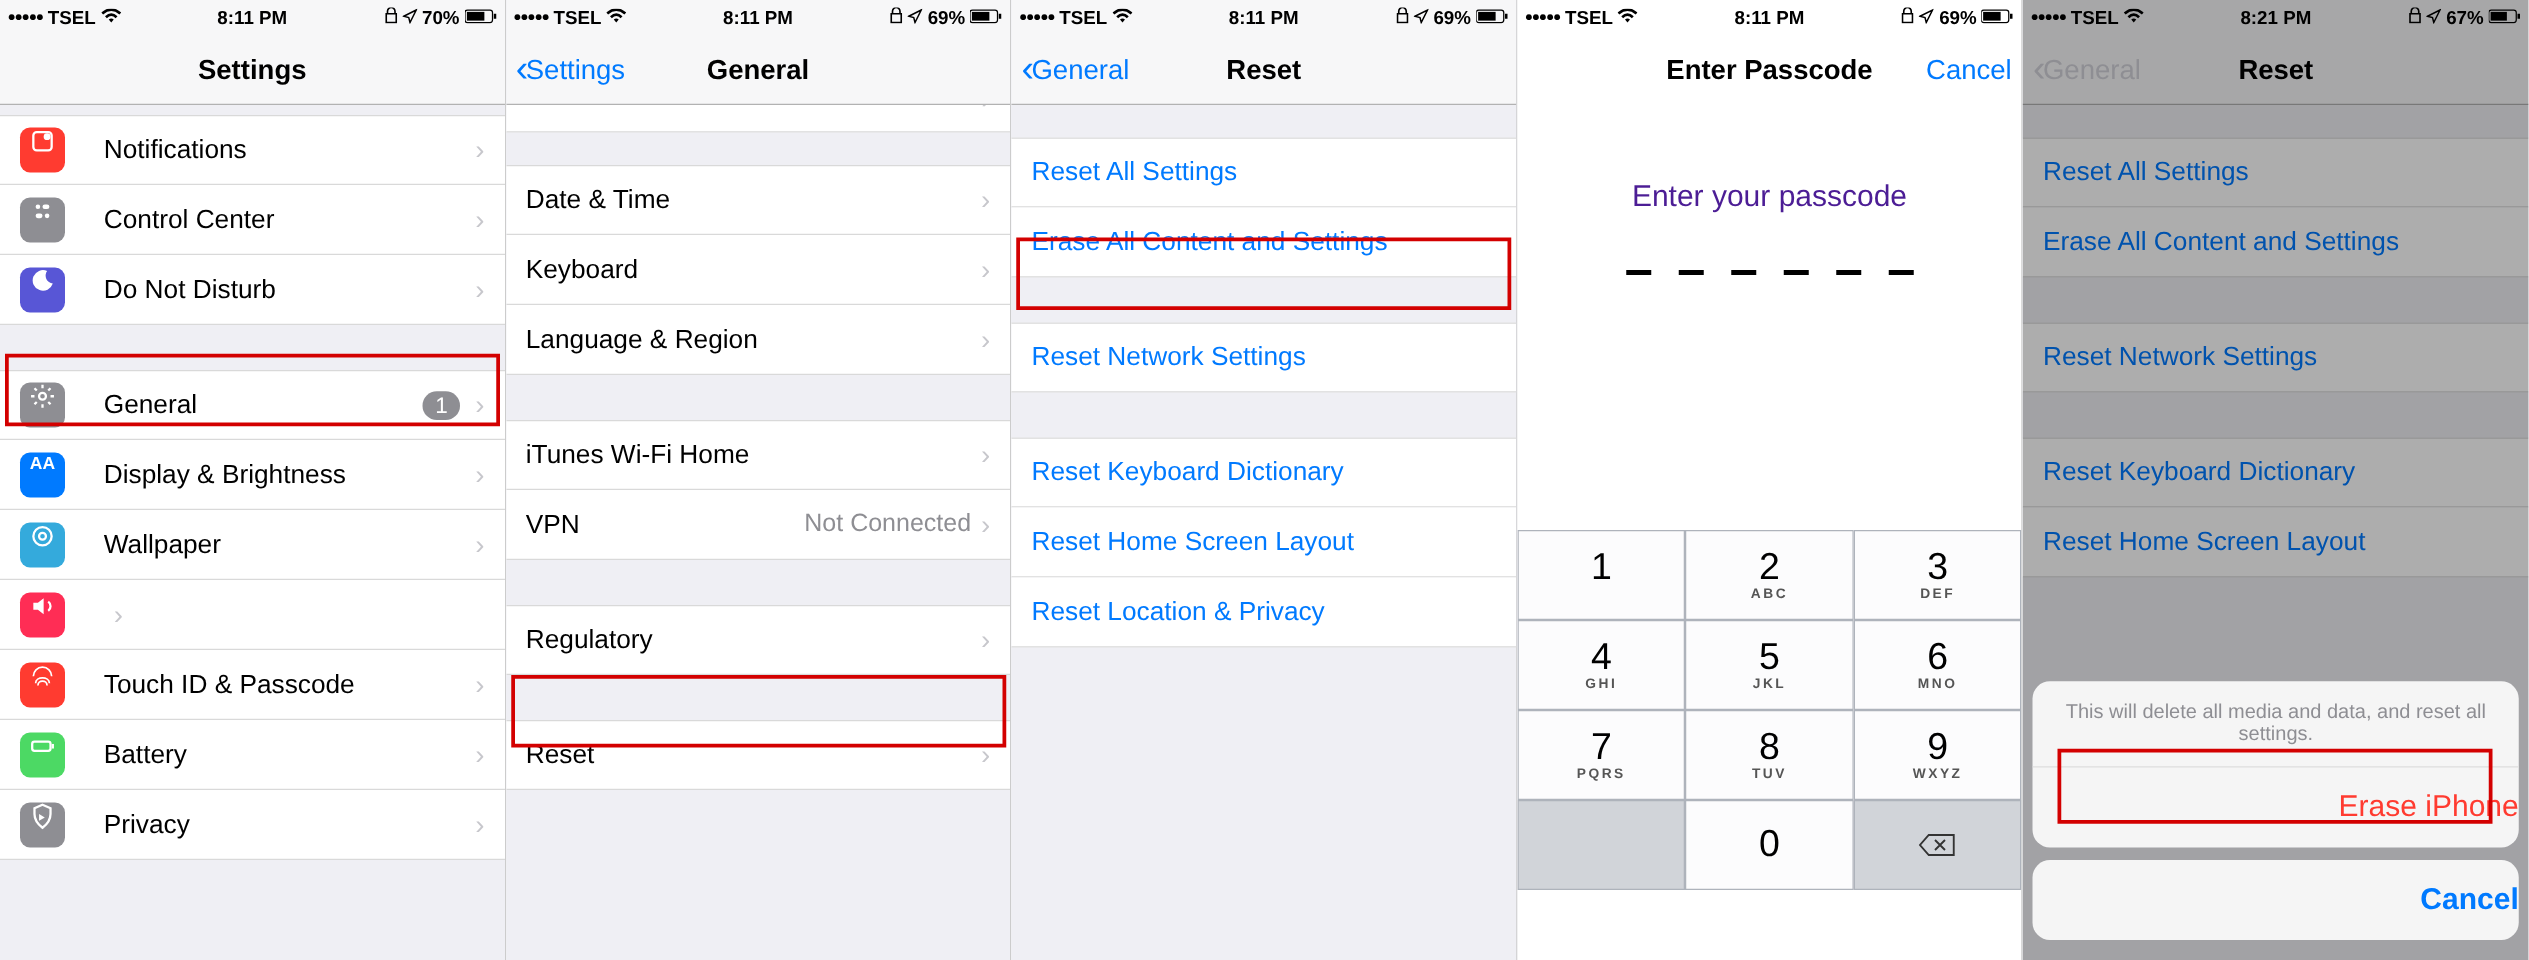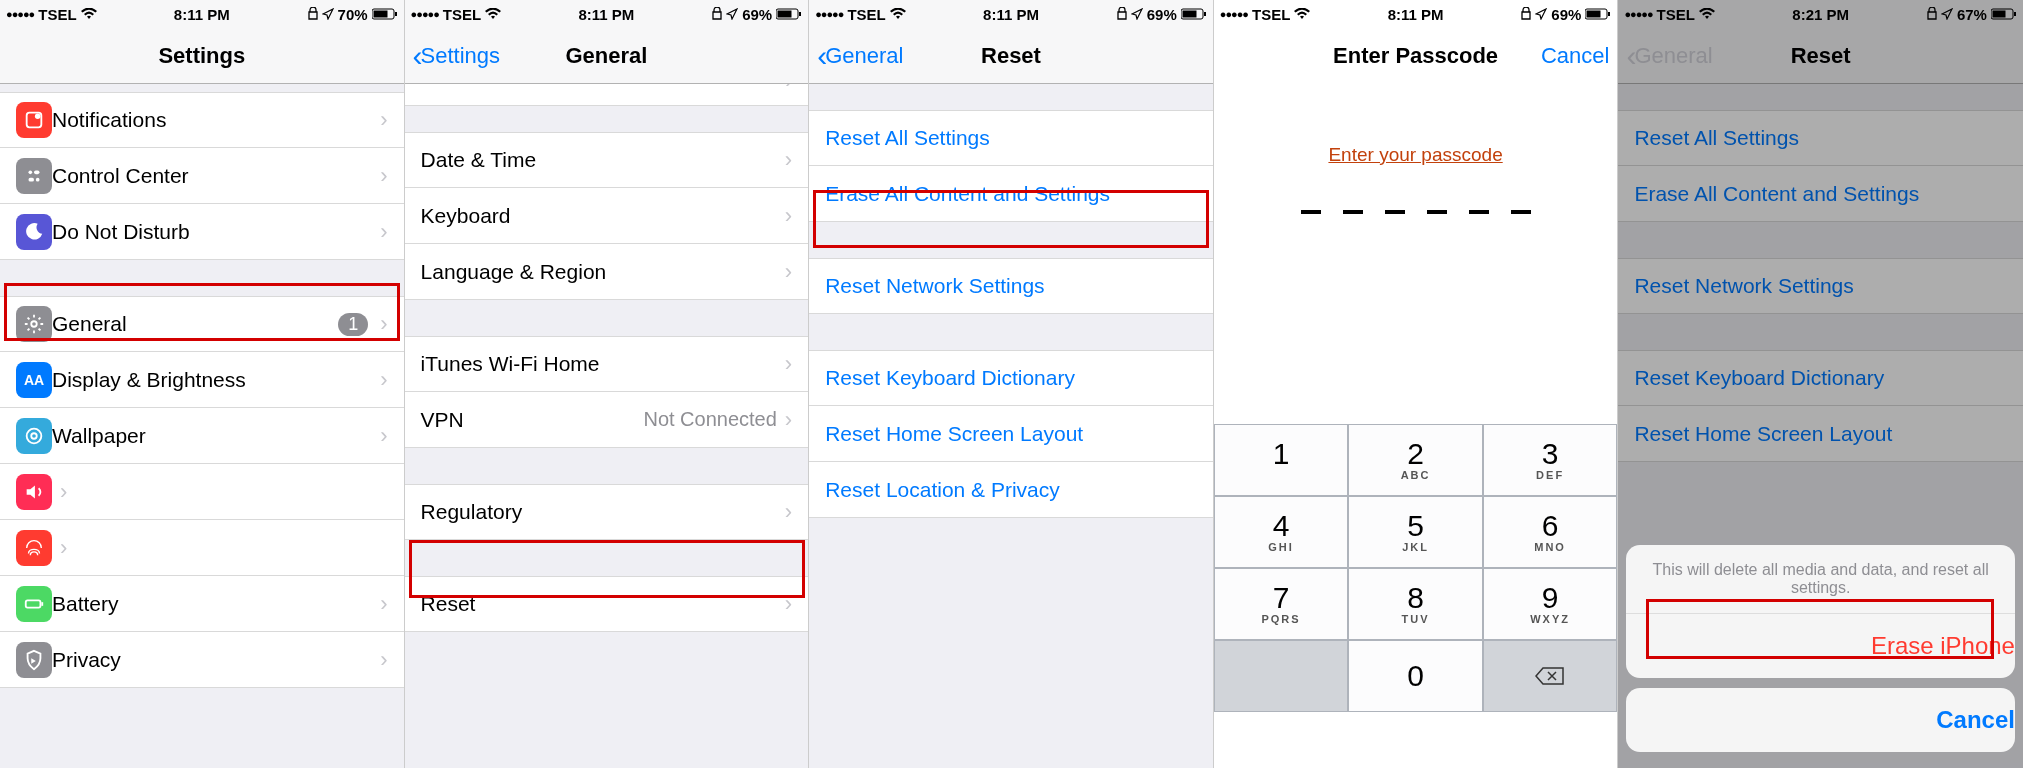--- a/index.html
+++ b/index.html
@@ -81,44 +81,43 @@
   .cell .value { color: #8e8e93; font-size: 20px; }
   .cell .chevron { color: #c7c7cc; font-size: 22px; margin-left: 8px; }
   .cell.link .label { color: #007aff; }
   .cell.first { border-top: 1px solid #d9d9d9; }
   .gap { height: 36px; }
   .gap.small { height: 26px; }
   .gap.tiny { height: 8px; }
   .icon-box {
     width: 36px; height: 36px;
     border-radius: 8px;
-    margin-right: 0;
-    display: flex;
-    align-items: center;
+    margin-right: 31px;
+    display: flex;
     justify-content: center;
     color: #fff;
   }
   .icon-box svg { width: 22px; height: 22px; }
   .badge {
     background: #8e8e93;
     color: #fff;
     border-radius: 12px;
     padding: 1px 10px;
     font-size: 18px;
     margin-right: 4px;
   }
   .highlight {
     border: 3px solid #d30000;
     position: absolute;
     pointer-events: none;
     z-index: 5;
   }
   
   .passcode-area { background: #fff; height: 340px; text-align: center; padding-top: 60px; }
-  .passcode-prompt { font-size: 19px; color: #c2410c; text-decoration: underline; }
+  .passcode-prompt { font-size: 24px; color: #4c1d95; }
   .dashes { display: flex; justify-content: center; gap: 22px; margin-top: 44px; }
   .dash { width: 20px; height: 4px; background: #000; }
   .keypad { display: grid; grid-template-columns: repeat(3,1fr); background: #d1d4d9; }
   .key {
     background: #fcfcfd;
     height: 72px;
     border: 0.5px solid #aeb3bb;
     display: flex;
     flex-direction: column;
     align-items: center;
@@ -244,20 +243,21 @@
           </svg>
         </div>
       <span class="chevron">›</span>
     </div>
     <div class="cell">
       <div class="icon-box" style="background:#ff3b30">
           <svg viewBox="0 0 24 24" fill="none" stroke="#fff" stroke-width="1.5">
             <path d="M6 18c0-6 12-6 12 0M8 20c0-5 8-5 8 0M12 4a8 8 0 018 8M4 12a8 8 0 018-8"></path>
           </svg>
         </div>
+      <span class="label">Touch ID &amp; Passcode</span>
       <span class="chevron">›</span>
     </div>
     <div class="cell">
       <div class="icon-box" style="background:#4cd964">
           <svg viewBox="0 0 24 24" fill="#fff">
             <rect x="3" y="8" width="16" height="8" rx="2" fill="none" stroke="#fff" stroke-width="2"></rect>
             <rect x="20" y="10" width="2" height="4"></rect>
           </svg>
         </div>
       <span class="label">Battery</span>

